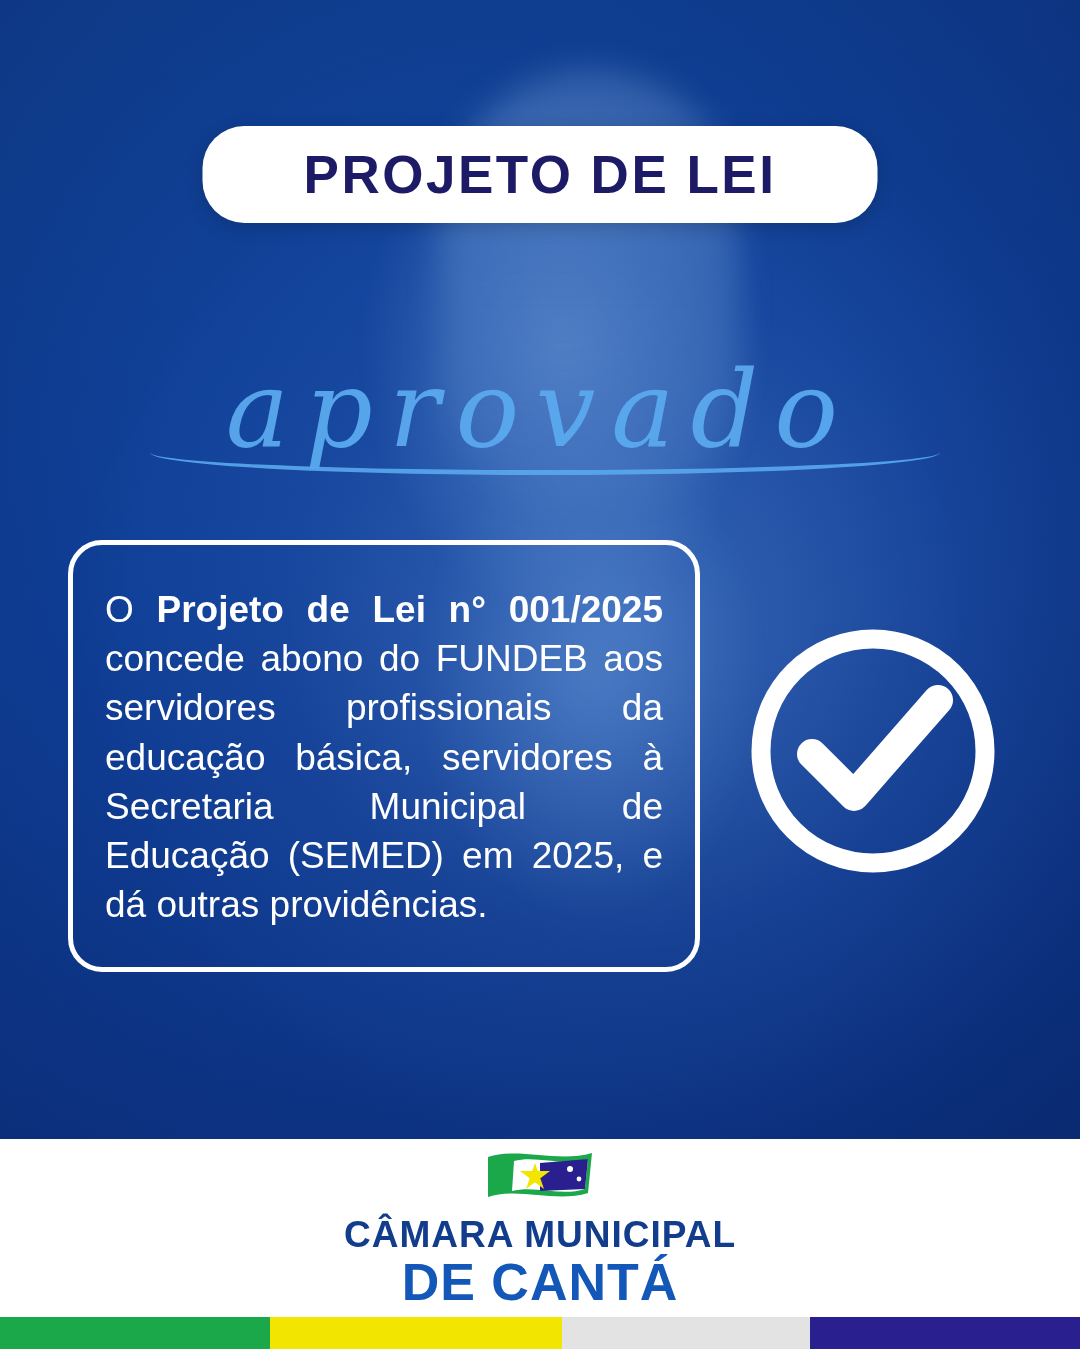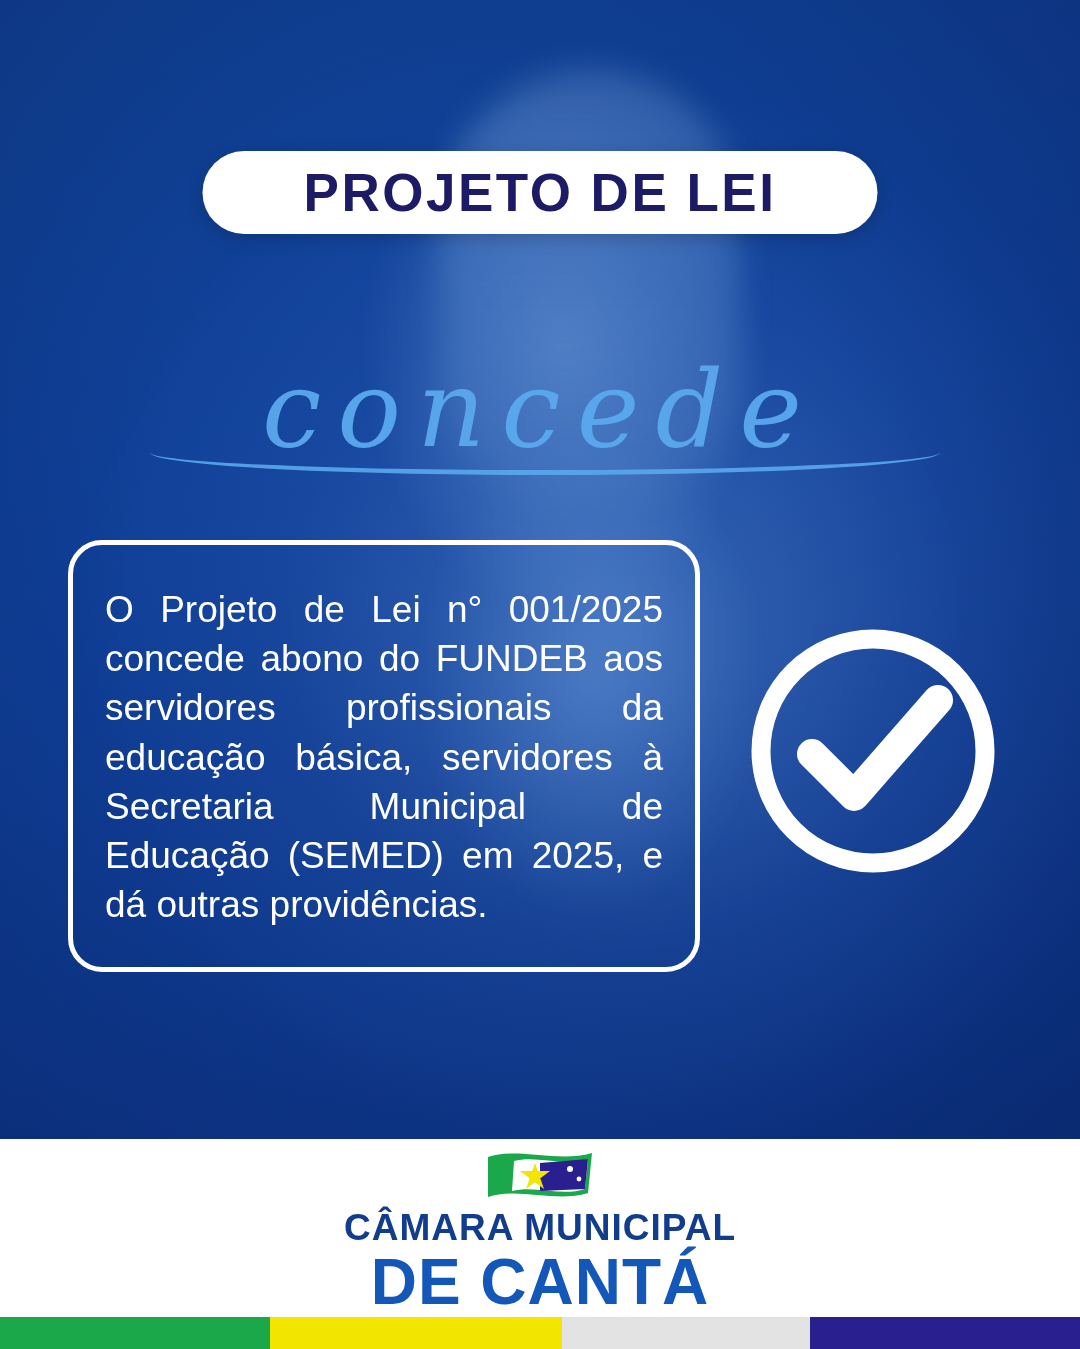--- a/index.html
+++ b/index.html
@@ -51,23 +51,23 @@
     position: absolute;
     inset: 0;
     background: radial-gradient(ellipse 95% 80% at 50% 48%, rgba(0,0,0,0) 40%, rgba(4,20,70,0.45) 100%);
   }
 
   
   .title-pill {
     position: absolute;
     left: 50%;
     transform: translateX(-50%);
-    top: 151px;
+    top: 126px;
     width: 675px;
-    height: 83px;
+    height: 97px;
     background: #ffffff;
     border-radius: 42px;
     display: flex;
     align-items: center;
     justify-content: center;
     box-shadow: 0 4px 18px rgba(0,0,0,0.18);
   }
   .title-pill span {
     color: #1d1a66;
     font-weight: 700;
@@ -128,21 +128,21 @@
   }
   .card p {
     margin: 0;
     color: #ffffff;
     font-size: 37px;
     line-height: 1.33;
     text-align: justify;
     text-justify: inter-word;
   }
   .card .lead {
-    font-weight: 400;
+    font-weight: 700;
   }
 
   
   .check {
     position: absolute;
     left: 742px;
     top: 620px;
     width: 262px;
     height: 262px;
   }
@@ -175,21 +175,21 @@
   .brand-line1 {
     margin-top: 70px;
     color: #123c8c;
     font-weight: 700;
     font-size: 37px;
     letter-spacing: 1px;
   }
   .brand-line2 {
     color: #1357b8;
     font-weight: 700;
-    font-size: 64px;
+    font-size: 52px;
     letter-spacing: 1px;
     margin-top: -4px;
   }
   .stripes {
     position: absolute;
     left: 0;
     right: 0;
     bottom: 0;
     height: 32px;
     display: flex;
@@ -202,21 +202,21 @@
 <div class="poster">
   <div class="bg-base"></div>
   <div class="bg-hand"></div>
   <div class="bg-thumb"></div>
   <div class="bg-vignette"></div>
 
   <div class="title-pill">
     <span>PROJETO DE LEI</span>
   </div>
 
-  <div class="script">concede</div>
+  <div class="script">aprovado</div>
   <div class="script-underline"></div>
 
   <div class="card">
     <p><span>O </span><span class="lead">Projeto de Lei n° 001/2025</span><span> concede abono do FUNDEB aos servidores profissionais da educação básica, servidores à Secretaria Municipal de Educação (SEMED) em 2025, e dá outras providências.</span></p>
   </div>
 
   <div class="check">
     <svg viewBox="0 0 262 262" width="262" height="262" aria-hidden="true">
       <circle cx="131" cy="131" r="112" fill="none" stroke="#ffffff" stroke-width="19"></circle>
       <path d="M70 134 L112 176 L196 80" fill="none" stroke="#ffffff" stroke-width="30" stroke-linecap="round" stroke-linejoin="round"></path>

